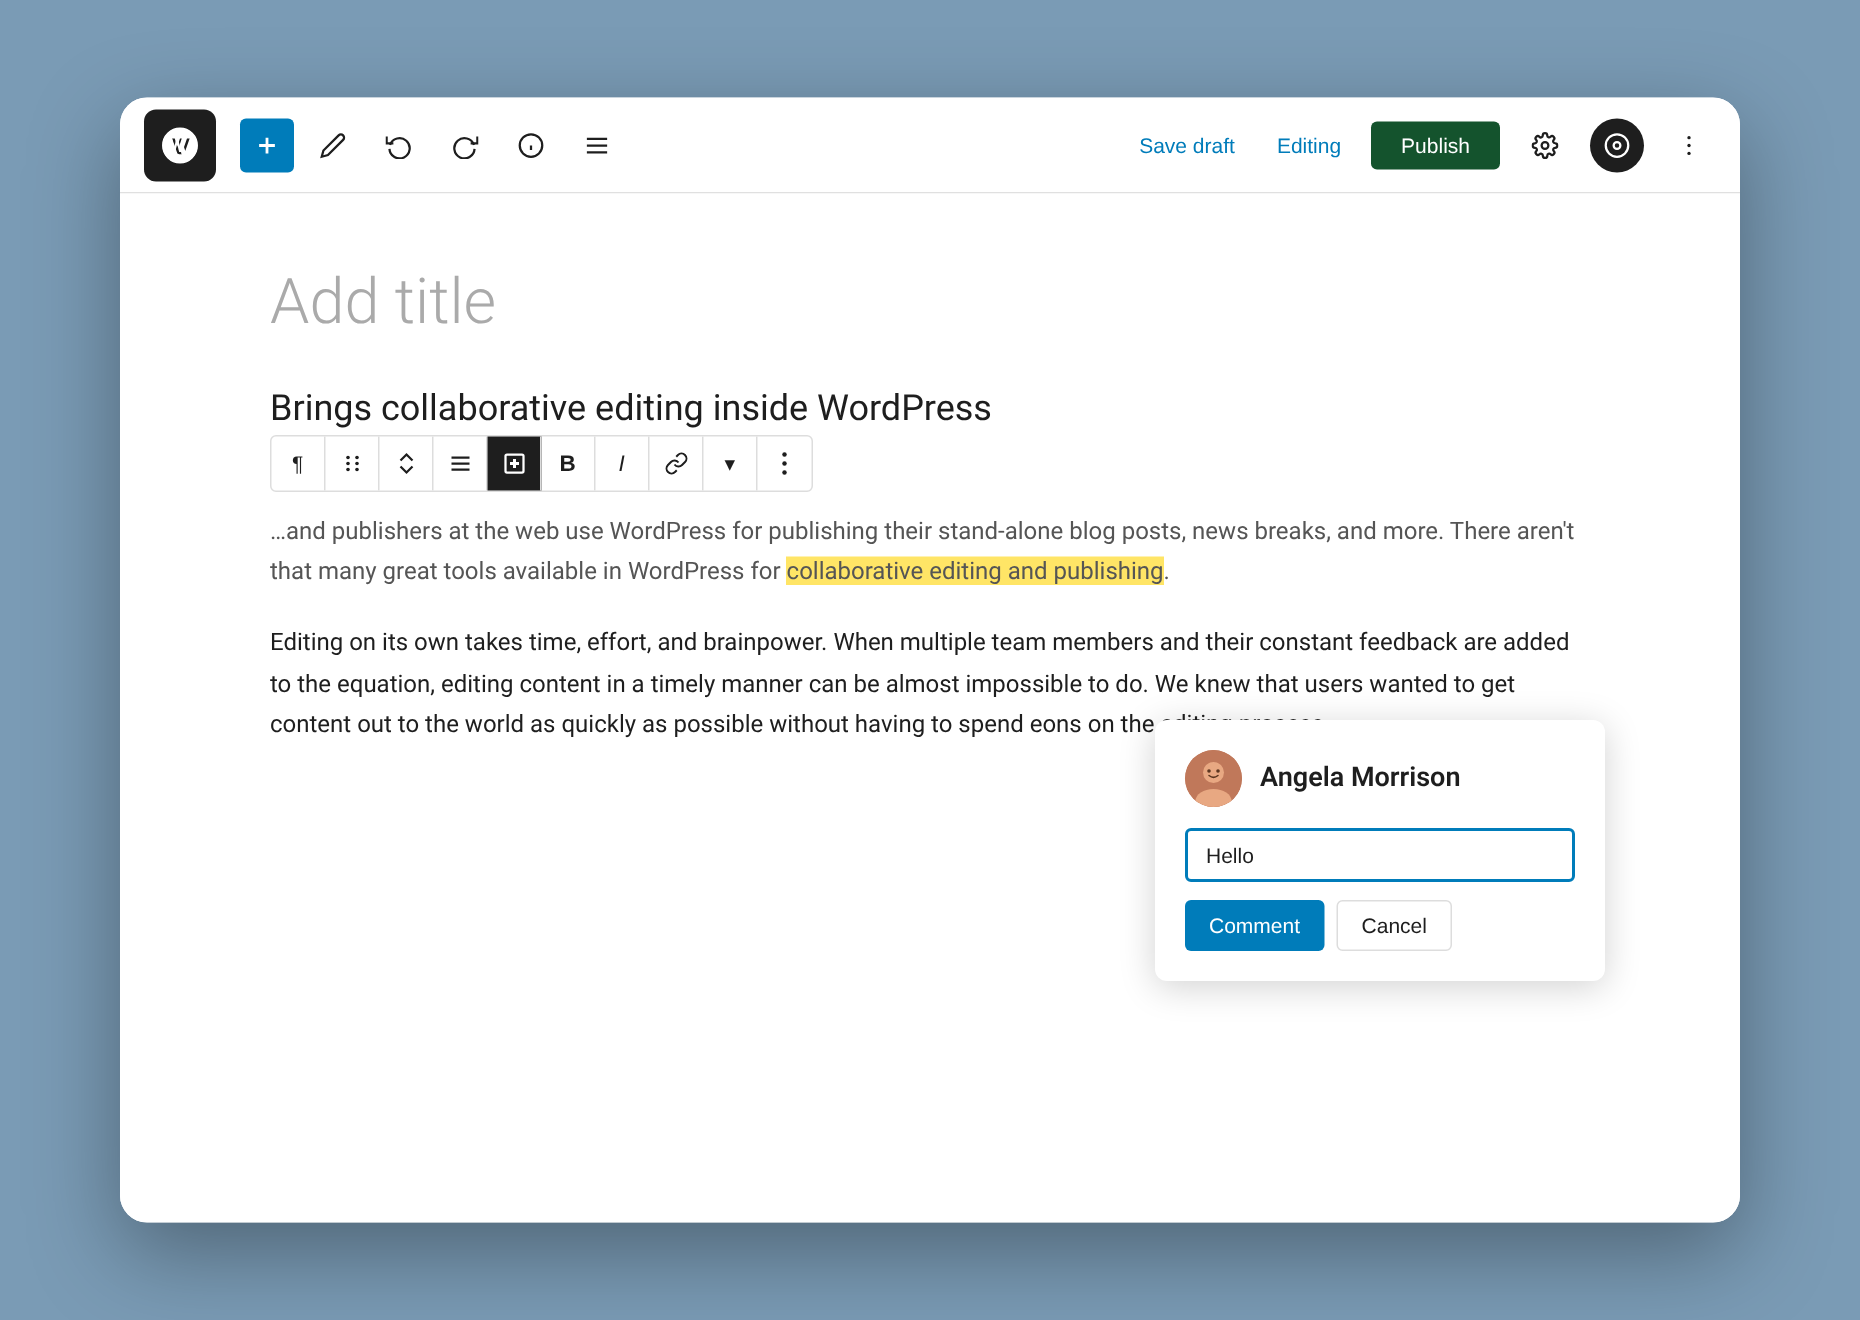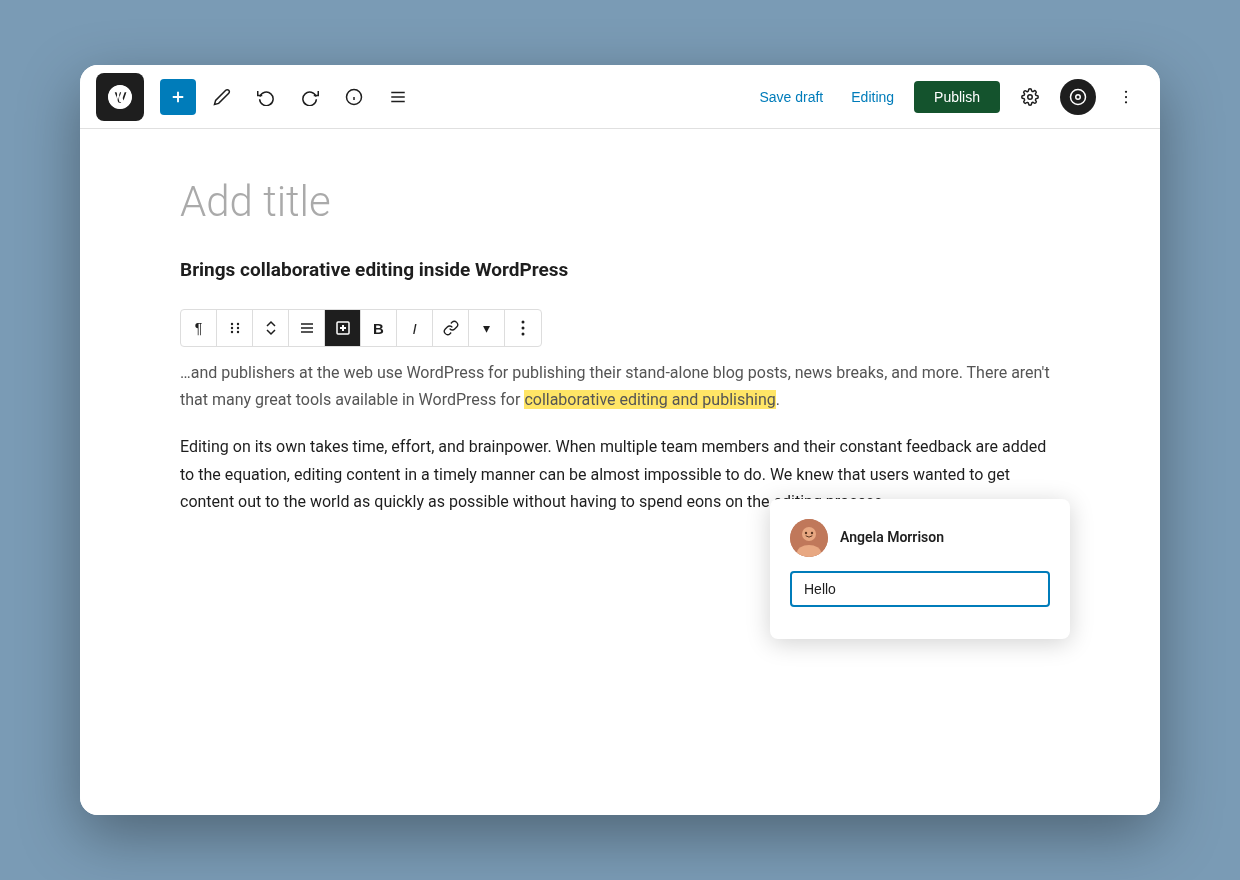--- a/index.html
+++ b/index.html
@@ -149,24 +149,24 @@
 
     .post-title {
       font-size: 42px;
       font-weight: 300;
       color: #aaa;
       margin-bottom: 32px;
       outline: none;
     }
 
     .post-heading {
-      font-size: 19px;
-      font-weight: 700;
-      color: #1e1e1e;
-      margin-bottom: 28px;
+      font-size: 24px;
+      font-weight: 400;
+      color: #1e1e1e;
+      margin-bottom: 4px;
     }
 
     
     .block-toolbar {
       display: flex;
       align-items: center;
       border: 1px solid #ddd;
       border-radius: 4px;
       margin-bottom: 12px;
       width: fit-content;
@@ -244,21 +244,21 @@
       overflow: hidden;
       flex-shrink: 0;
       display: flex;
       align-items: center;
       justify-content: center;
       font-size: 16px;
       color: #fff;
     }
 
     .commenter-name {
-      font-size: 14px;
+      font-size: 18px;
       font-weight: 600;
       color: #1e1e1e;
     }
 
     .comment-input {
       width: 100%;
       border: 2px solid #007cba;
       border-radius: 4px;
       padding: 8px 12px;
       font-size: 14px;
@@ -468,16 +468,20 @@
               <circle cx="19" cy="15" r="7" fill="#e8a882"></circle>
               <ellipse cx="19" cy="34" rx="12" ry="8" fill="#e8a882"></ellipse>
               <circle cx="16" cy="14" r="1.2" fill="#5a3520"></circle>
               <circle cx="22" cy="14" r="1.2" fill="#5a3520"></circle>
               <path d="M16 17 Q19 19.5 22 17" stroke="#5a3520" stroke-width="1" fill="none" stroke-linecap="round"></path>
             </svg>
           </div>
           <span class="commenter-name">Angela Morrison</span>
         </div>
         <input class="comment-input" type="text" value="Hello" style="">
+        <div class="comment-actions">
+          <button class="comment-submit-btn">Comment</button>
+          <button class="comment-cancel-btn">Cancel</button>
+        </div>
       </div>
     </div>
   </div>
 </div>
 
 </body></html>

